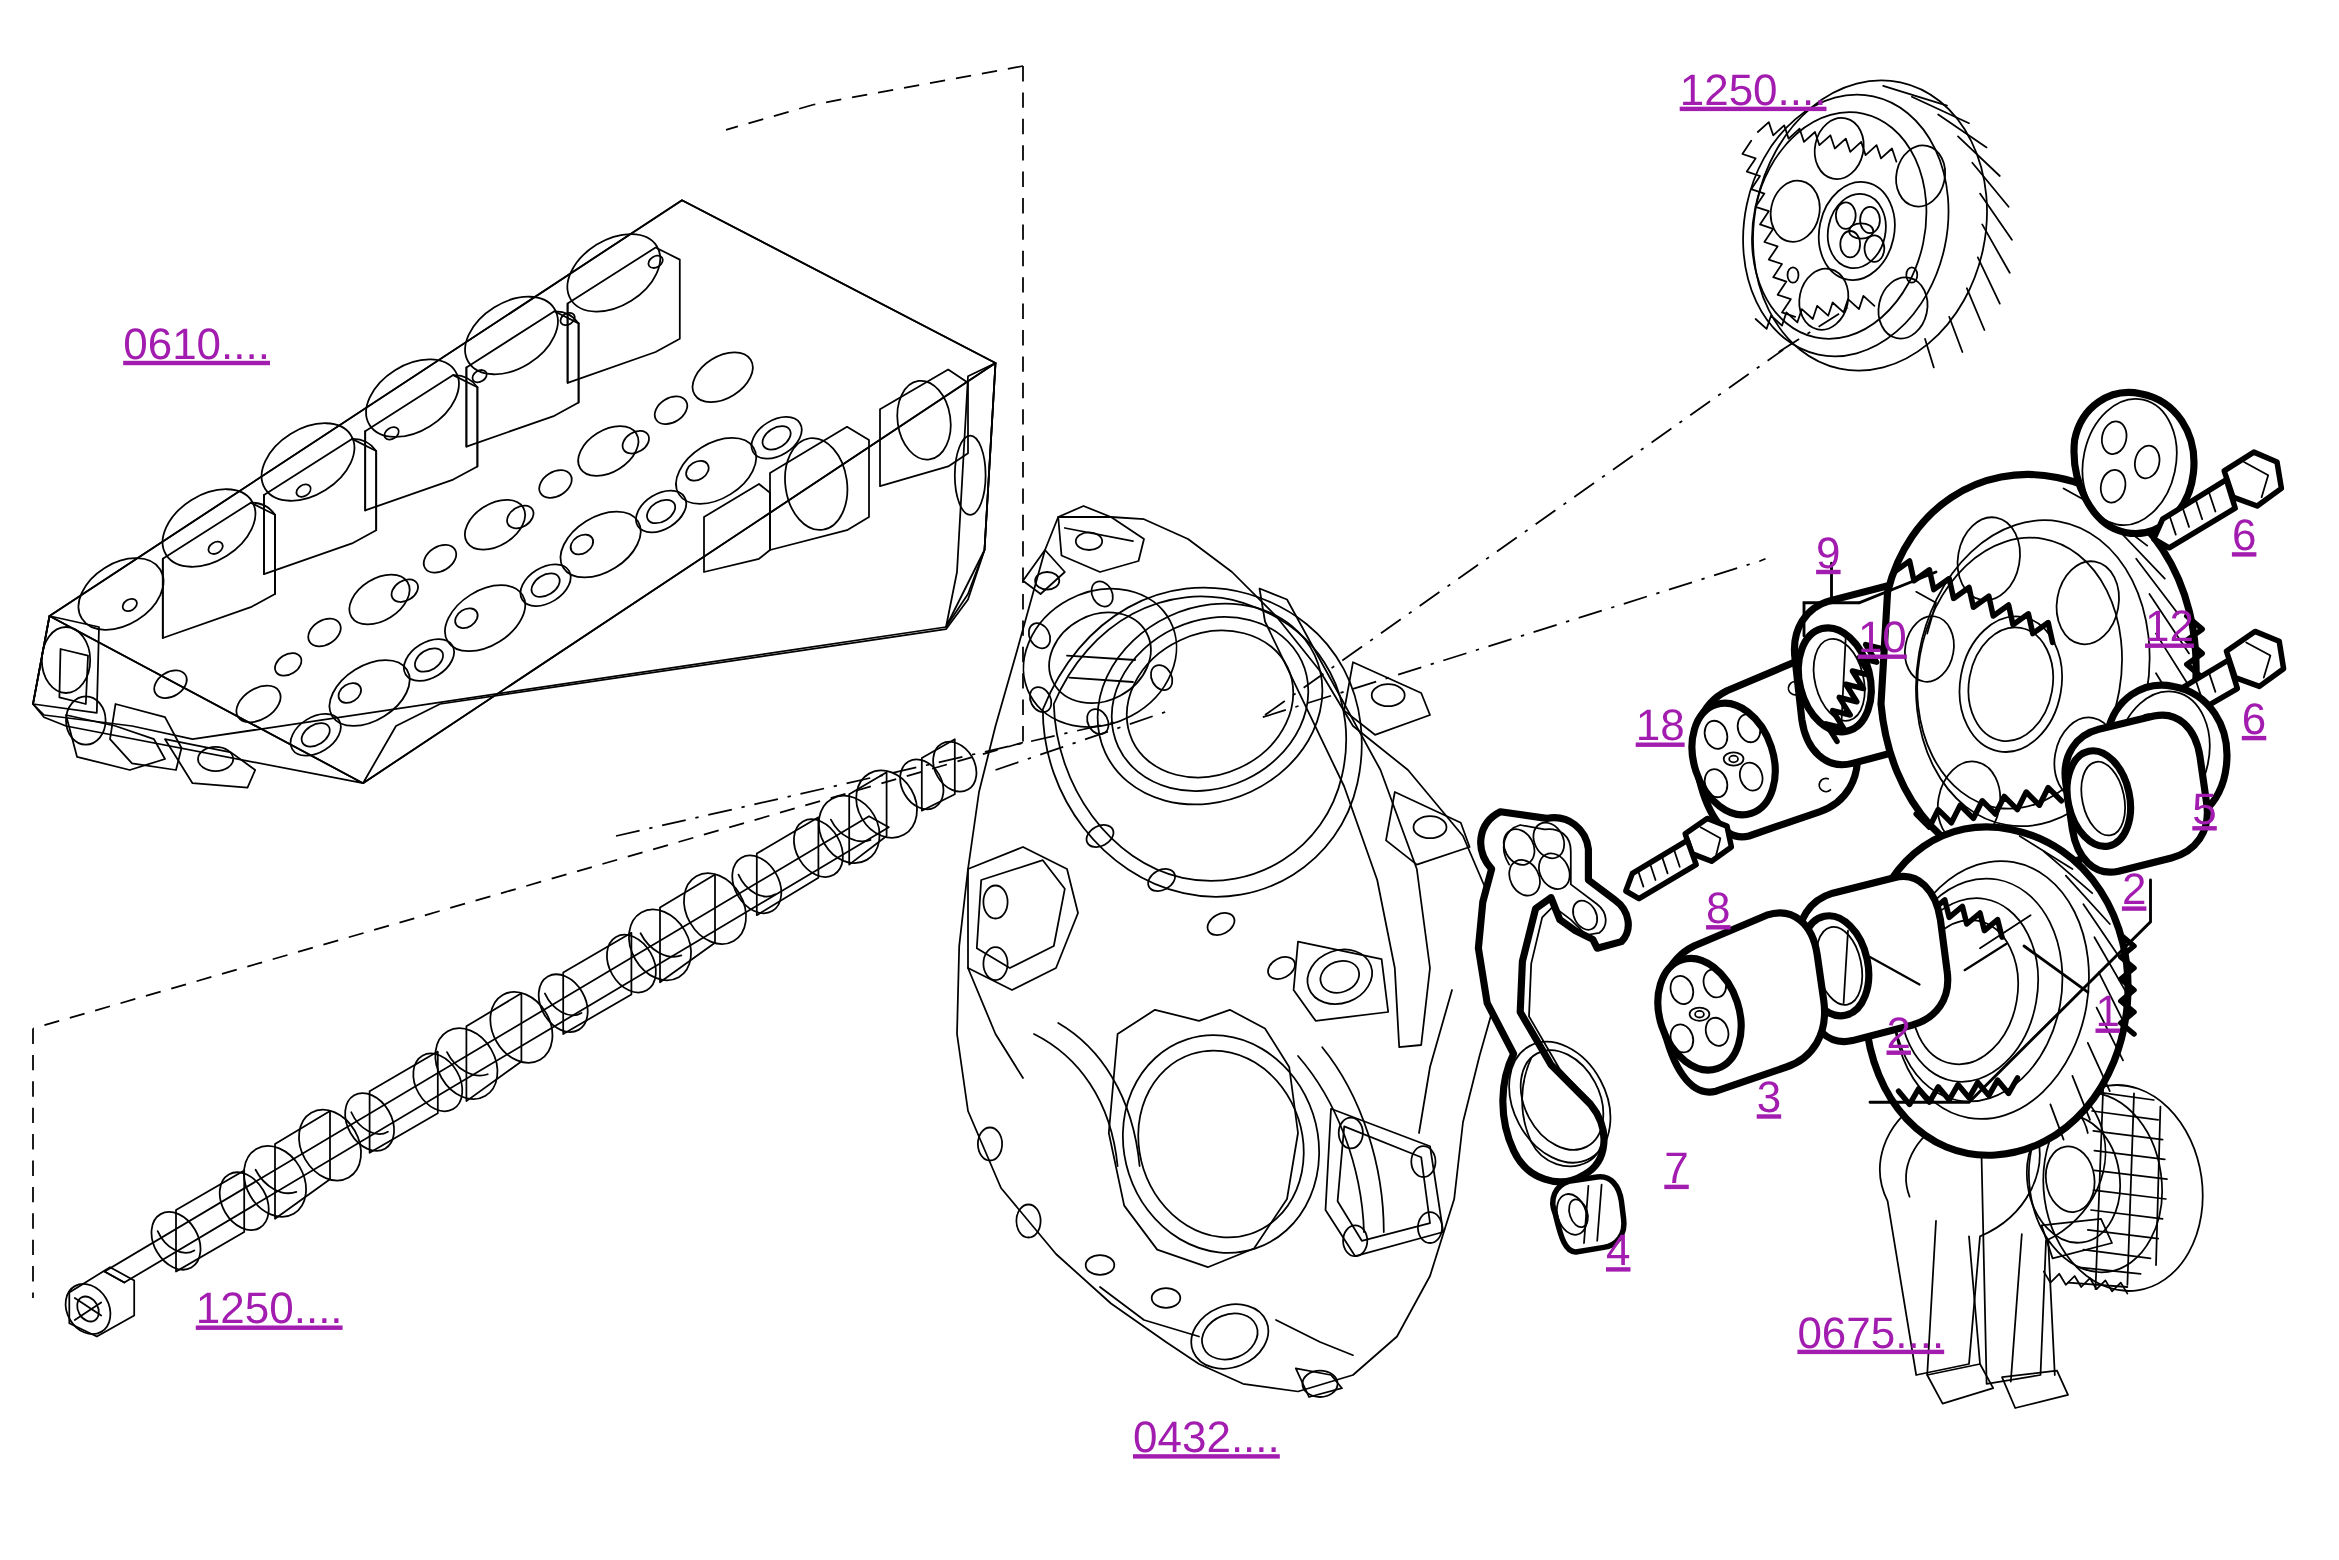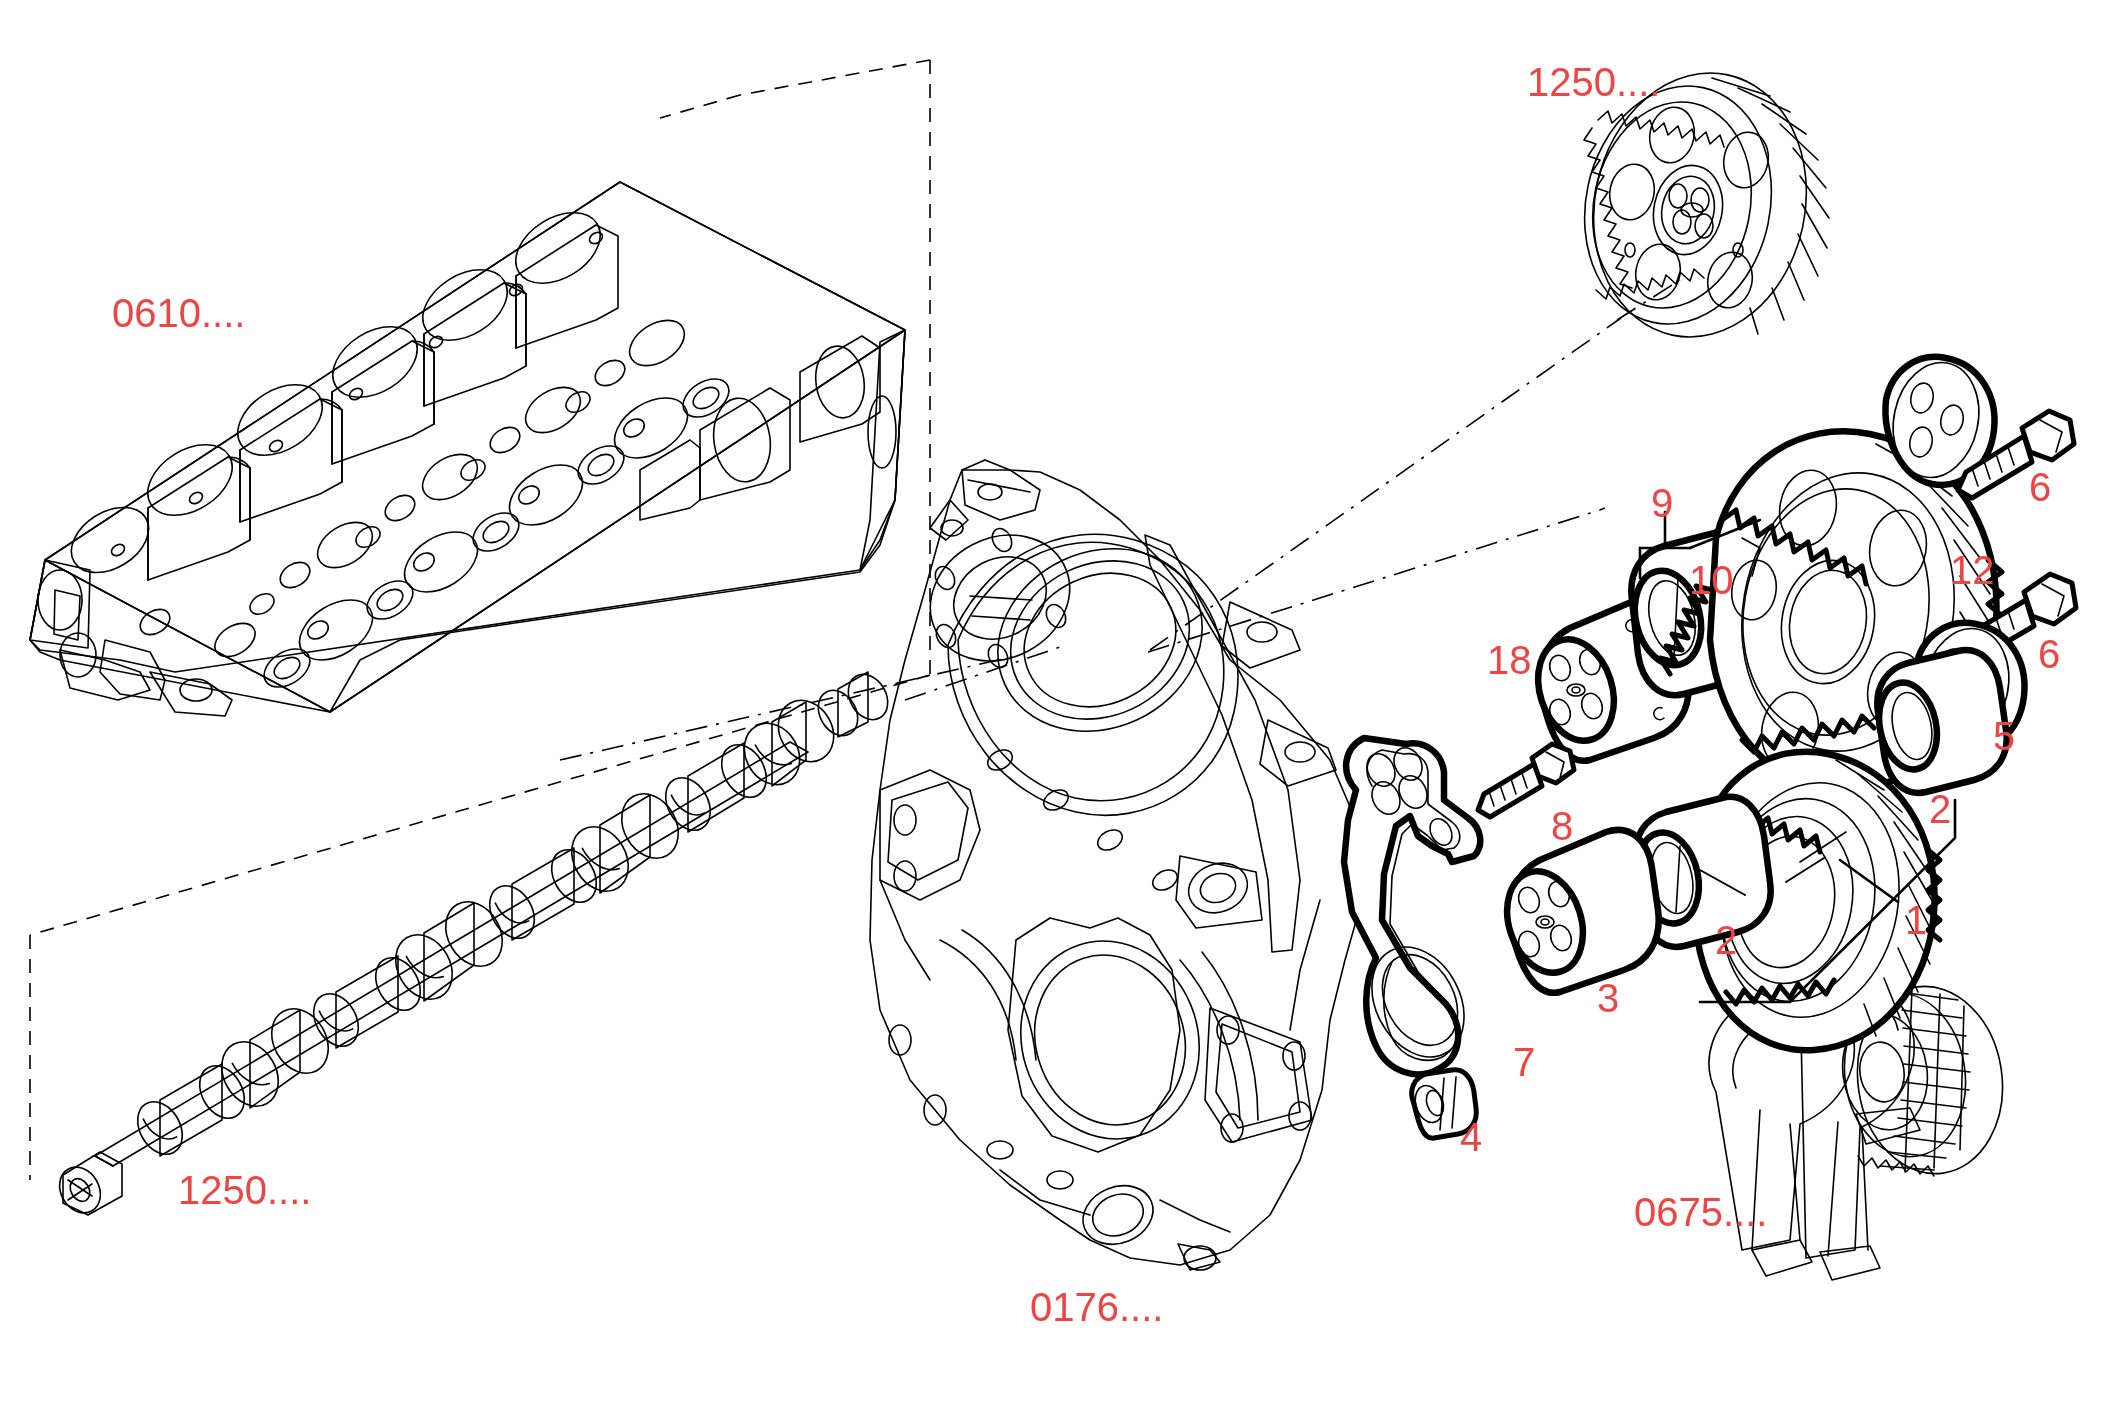--- a/index.html
+++ b/index.html
@@ -1,21 +1,21 @@
 <!DOCTYPE html>
 <html><head>
 <meta charset="utf-8">
 <style>
   html,body{margin:0;padding:0;background:#ffffff;}
   body{width:2126px;height:1418px;overflow:hidden;
        font-family:"Liberation Sans", sans-serif;}
   #sheet{position:relative;width:2126px;height:1418px;background:#fff;}
   svg#art{position:absolute;left:0;top:0;width:2126px;height:1418px;}
-  .lbl{position:absolute;color:#ef4444;font-family:"Liberation Sans",sans-serif;
-       white-space:nowrap;line-height:1;}
+  .lbl{position:absolute;color:#a21caf;font-family:"Liberation Sans",sans-serif;
+       white-space:nowrap;line-height:1;text-decoration:underline;}
   .grp{font-size:40px;}
   .itm{font-size:40px;}
   
   .thin{fill:none;stroke:#000;stroke-width:1.6;stroke-linejoin:round;stroke-linecap:round;}
   .thin2{fill:none;stroke:#000;stroke-width:2.0;stroke-linejoin:round;stroke-linecap:round;}
   .heavy5{fill:none;stroke:#000;stroke-width:5;stroke-linejoin:round;stroke-linecap:round;}
   .lead{fill:none;stroke:#000;stroke-width:2.6;stroke-linecap:round;}
   .dashdot{fill:none;stroke:#000;stroke-width:1.6;stroke-dasharray:22 9 3 9;}
   .dashed{fill:none;stroke:#000;stroke-width:1.6;stroke-dasharray:14 10;}
   .wfillh{fill:#ffffff;stroke:#000;stroke-width:6.5;stroke-linejoin:round;}
@@ -676,21 +676,21 @@
     <path class="thin2" d="M1745 895 L1700 870"></path>
 
     <path class="thin2" d="M1786 882 L1824 858"></path>
   </g>
 
 </svg>
 
 <div class="lbl grp" style="left:112px;top:293px;">0610....</div>
 <div class="lbl grp" style="left:1527px;top:62px;">1250....</div>
 <div class="lbl grp" style="left:178px;top:1170px;">1250....</div>
-<div class="lbl grp" style="left:1030px;top:1287px;">0176....</div>
+<div class="lbl grp" style="left:1030px;top:1287px;">0432....</div>
 <div class="lbl grp" style="left:1634px;top:1192px;">0675....</div>
 
 <div class="lbl itm" style="left:1905px;top:900px;">1</div>
 <div class="lbl itm" style="left:1715px;top:920px;">2</div>
 <div class="lbl itm" style="left:1929px;top:789px;">2</div>
 <div class="lbl itm" style="left:1597px;top:978px;">3</div>
 <div class="lbl itm" style="left:1460px;top:1117px;">4</div>
 <div class="lbl itm" style="left:1993px;top:716px;">5</div>
 <div class="lbl itm" style="left:2029px;top:467px;">6</div>
 <div class="lbl itm" style="left:2038px;top:634px;">6</div>

